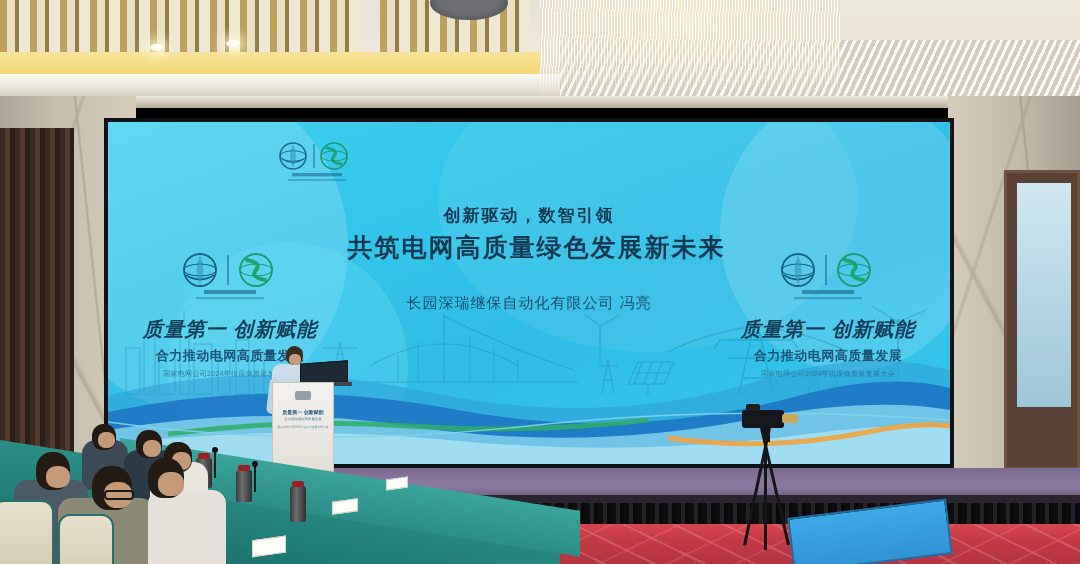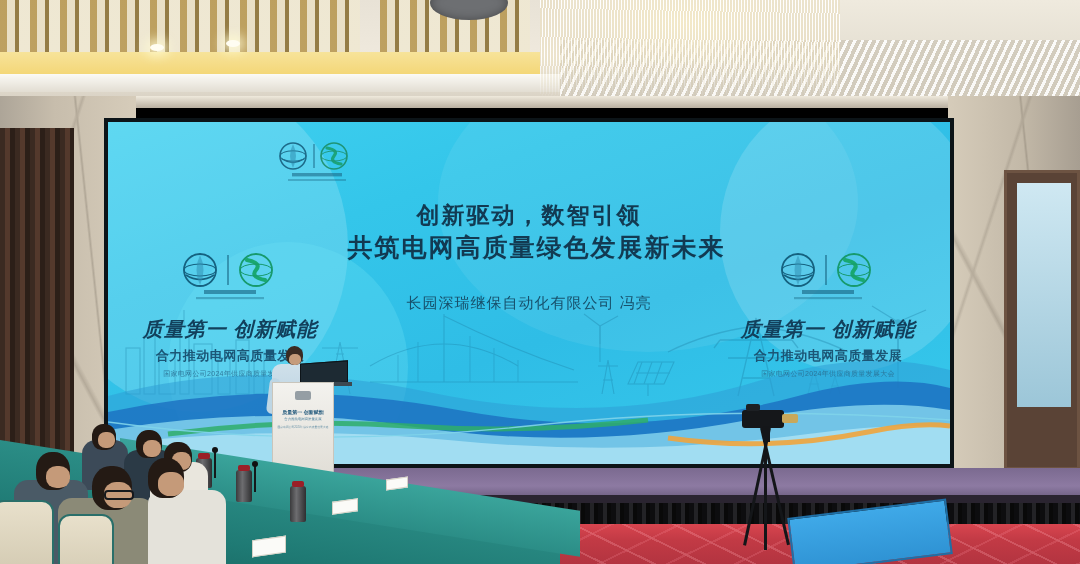--- a/index.html
+++ b/index.html
@@ -67,21 +67,21 @@
   .blob { position:absolute; border-radius:50%; background:rgba(255,255,255,.13); }
   .blob.b1 { left:-60px;  top:-40px; width:300px; height:330px; background:rgba(255,255,255,.17); }
   .blob.b2 { left:60px;   top:120px; width:240px; height:250px; background:rgba(110,225,245,.30); }
   .blob.b3 { right:-30px; top:-30px; width:260px; height:280px; background:rgba(255,255,255,.15); }
   .blob.b4 { left:330px;  top:-70px; width:420px; height:300px; background:rgba(255,255,255,.07); }
 
   .scr-logo { position:absolute; left:166px; top:18px; width:86px; height:44px; }
 
   .scr-title { position:absolute; left:0; right:0; top:78px; text-align:center;
                color:#123a52; font-weight:bold; letter-spacing:2px; }
-  .scr-title .l1 { font-size:23px; line-height:31px; }
+  .scr-title .l1 { font-size:17px; line-height:31px; }
   .scr-title .l2 { font-size:25px; line-height:33px;padding-left:15px; }
   .scr-sub { position:absolute; left:0; right:0; top:172px; text-align:center;
              color:#17506b; font-size:15px; letter-spacing:1px; }
   .scr-date { position:absolute; left:0; right:0; top:200px; text-align:center;
               color:#17506b; font-size:15px; letter-spacing:1px; }
 
   .cityscape { position:absolute; left:0; bottom:58px; width:100%; height:110px; opacity:.42; }
   .waves { position:absolute; left:0; bottom:0; width:100%; height:130px; }
 
   

